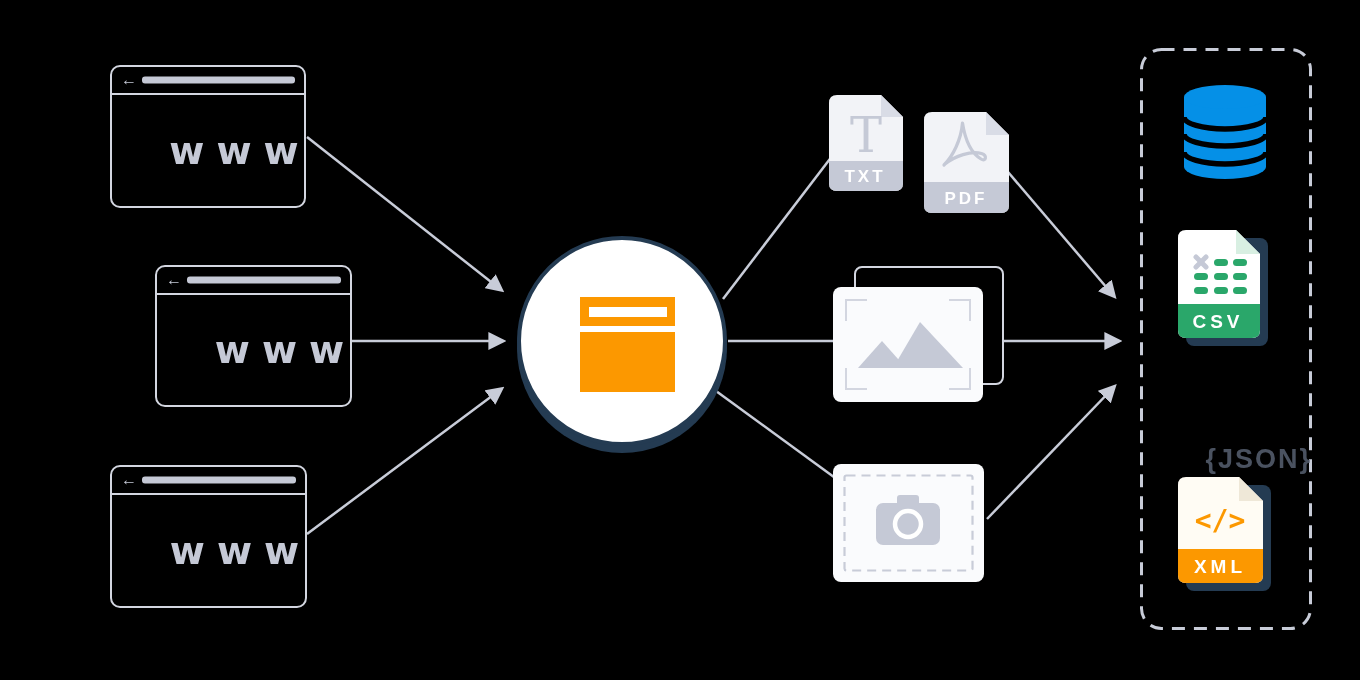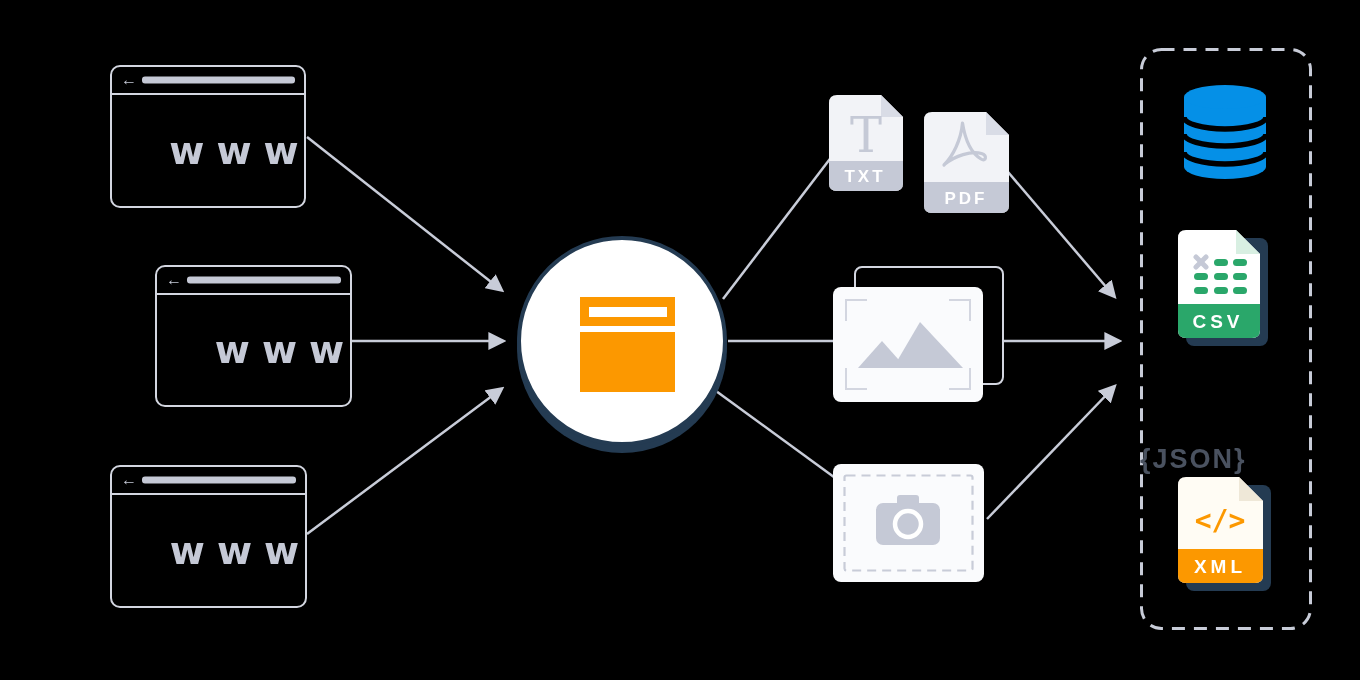--- a/index.html
+++ b/index.html
@@ -34,21 +34,21 @@
 
   
   .back-frame{border:2px solid var(--outline_gray);border-radius:8px;box-sizing:border-box;}
   .card{background:#FAFBFD;border-radius:8px;}
   .bracket{position:absolute;width:20px;height:20px;}
   .br-tl{left:12px;top:12px;border-left:2.5px solid var(--outline_gray);border-top:2.5px solid var(--outline_gray);}
   .br-tr{right:12px;top:12px;border-right:2.5px solid var(--outline_gray);border-top:2.5px solid var(--outline_gray);}
   .br-bl{left:12px;bottom:12px;border-left:2.5px solid var(--outline_gray);border-bottom:2.5px solid var(--outline_gray);}
   .br-br{right:12px;bottom:12px;border-right:2.5px solid var(--outline_gray);border-bottom:2.5px solid var(--outline_gray);}
 
-  .json-label{width:172px;text-align:left;font-weight:bold;font-size:27px;
+  .json-label{width:172px;text-align:right;font-weight:bold;font-size:27px;
               letter-spacing:2px;color:var(--slate_text);}
 
   .band-text{font-weight:bold;fill:#fff;font-family:"Liberation Sans",sans-serif;}
   .serif-t{font-family:"DejaVu Serif",serif;}
   .code-glyph{font-family:"DejaVu Sans Mono",monospace;font-weight:bold;}
 </style>
 </head>
 <body>
 
 <div class="canvas">

